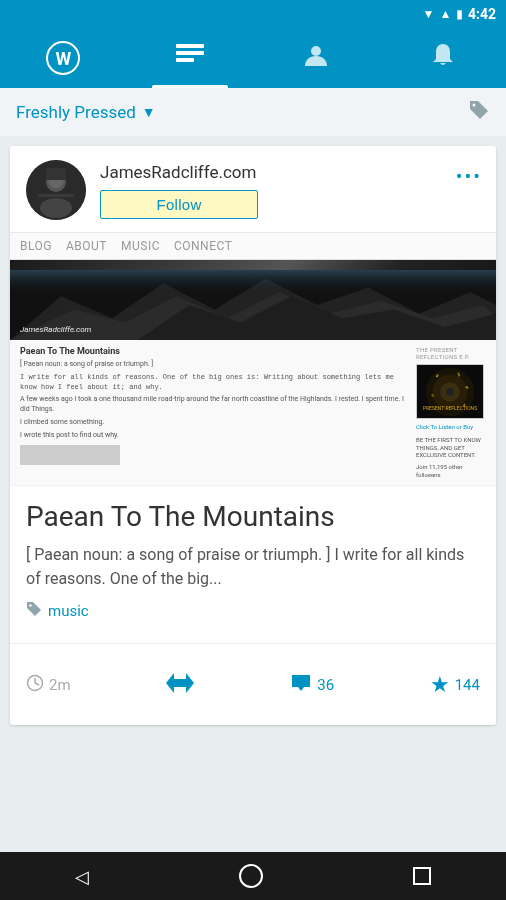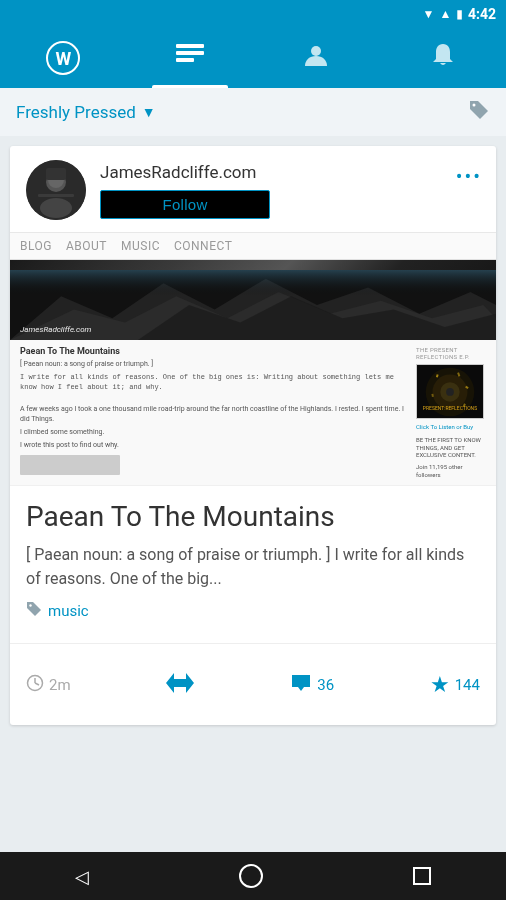--- a/index.html
+++ b/index.html
@@ -139,28 +139,28 @@
       flex-direction: column;
       gap: 8px;
     }
     .blog-name {
       font-size: 17px;
       color: #333;
       font-weight: 400;
     }
     .follow-btn {
       border: 1.5px solid #0093c4;
-      background: #000000;
+      background: #fef9c3;
       color: #0093c4;
       padding: 5px 28px;
       font-size: 15px;
       border-radius: 2px;
       cursor: pointer;
       letter-spacing: 0.3px;
-      width: 170px;
+      width: 158px;
       text-align: center;
     }
     .more-dots {
       position: absolute;
       right: 14px;
       top: 18px;
       color: #0093c4;
       font-size: 20px;
       cursor: pointer;
       letter-spacing: 2px;
@@ -463,21 +463,21 @@
           </linearGradient>
         </defs>
       </svg>
       <span class="blog-preview-hero-text">JamesRadcliffe.com</span>
     </div>
     <div class="blog-preview-content">
       <div class="blog-preview-text-col">
         <div class="blog-preview-title">Paean To The Mountains</div>
         <div class="blog-preview-body">[ Paean noun: a song of praise or triumph. ]</div>
         <div class="blog-preview-body" style="margin-top:3px;font-family:Liberation Mono, monospace;">I write for all kinds of reasons. One of the big ones is: Writing about something lets me know how I feel about it; and why.</div>
-        <div class="blog-preview-body" style="margin-top:13px;">A few weeks ago I took a one thousand mile road-trip around the far north coastline of the Highlands. I rested. I spent time. I did Things.</div>
+        <div class="blog-preview-body" style="margin-top:3px;">A few weeks ago I took a one thousand mile road-trip around the far north coastline of the Highlands. I rested. I spent time. I did Things.</div>
         <div class="blog-preview-body" style="margin-top:3px;">I climbed some something.</div>
         <div class="blog-preview-body" style="margin-top:3px;">I wrote this post to find out why.</div>
         <div class="blog-preview-thumbnail"></div>
       </div>
       <div class="blog-preview-img-col">
         <div class="blog-preview-side-title">THE PRESENT REFLECTIONS E.P.</div>
         <div class="blog-preview-album">
           <svg width="68" height="55" viewBox="0 0 68 55">
             <rect width="68" height="55" fill="#0a0a0a"></rect>
             <circle cx="34" cy="28" r="25" fill="#1a1505" opacity="0.8"></circle>

